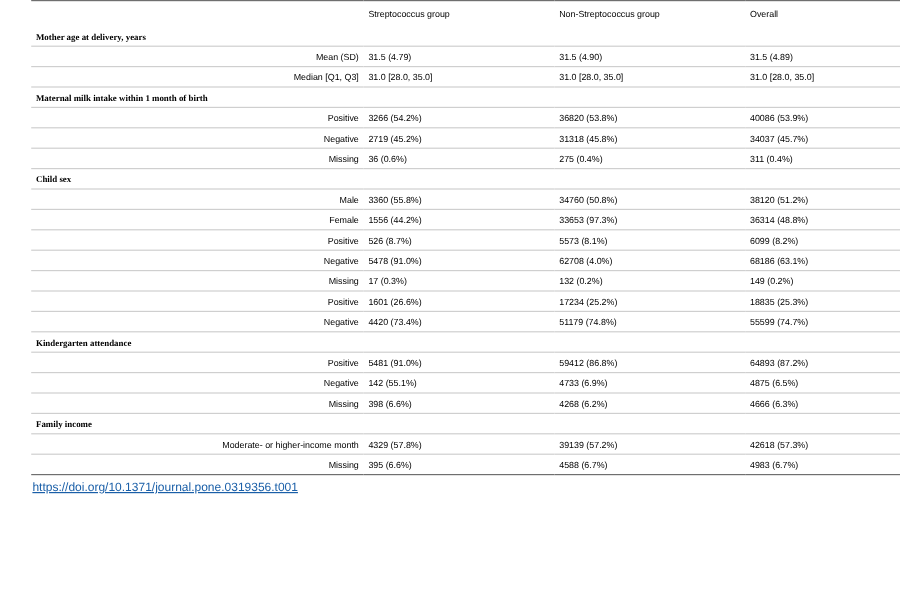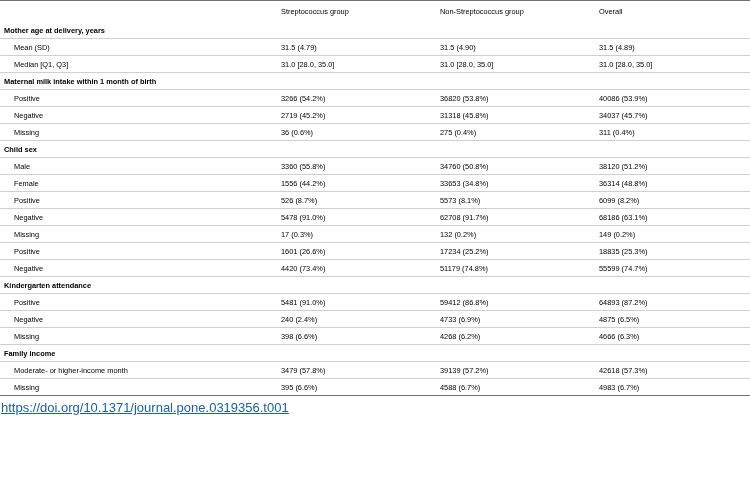--- a/index.html
+++ b/index.html
@@ -12,20 +12,21 @@
     height: 503px;
     font-family: "Liberation Sans", sans-serif;
     color: #000000;
     overflow: hidden;
   }
   .sheet {
     position: relative;
     width: 750px;
     height: 503px;
     box-sizing: border-box;
+    padding-left: 26px;
   }
   table.data-table {
     width: 750px;
     border-collapse: collapse;
     table-layout: fixed;
     font-size: 7.4px;
   }
   table.data-table col.c0 { width: 277px; }
   table.data-table col.c1 { width: 159px; }
   table.data-table col.c2 { width: 159px; }
@@ -52,36 +53,38 @@
   tr.hdr-bottom th {
     height: 20px;
     border-bottom: 1px solid #6f6f6f;
     font-size: 7.4px;
   }
   tr.group-row td {
     height: 16px;
     font-weight: bold;
     border-bottom: 1px solid #cfcfcf;
     font-size: 7.4px;
+    font-family: Liberation Serif, serif;
   }
   tr.data-row td {
     height: 16px;
     border-bottom: 1px solid #cfcfcf;
     font-size: 7.4px;
   }
   tr.data-row td.label {
     padding-left: 14px;
+    text-align: right;
   }
   tr.last-row td {
     border-bottom: 1px solid #6f6f6f;
   }
   .doi {
     margin-top: 4px;
     padding-left: 1px;
-    font-size: 13px;
+    font-size: 10px;
     color: #1a5fa8;
     text-decoration: underline;
     display: inline-block;
   }
 </style>
 </head>
 <body>
 
 <div class="sheet">
   <table class="data-table">
@@ -150,33 +153,33 @@
         </tr>
         <tr class="data-row">
           <td class="label">Male</td>
           <td class="sep">3360 (55.8%)</td>
           <td class="sep">34760 (50.8%)</td>
           <td class="sep">38120 (51.2%)</td>
         </tr>
         <tr class="data-row">
           <td class="label">Female</td>
           <td class="sep">1556 (44.2%)</td>
-          <td class="sep">33653 (34.8%)</td>
+          <td class="sep">33653 (97.3%)</td>
           <td class="sep">36314 (48.8%)</td>
         </tr>
         <tr class="data-row">
           <td class="label">Positive</td>
           <td class="sep">526 (8.7%)</td>
           <td class="sep">5573 (8.1%)</td>
           <td class="sep">6099 (8.2%)</td>
         </tr>
         <tr class="data-row">
           <td class="label">Negative</td>
           <td class="sep">5478 (91.0%)</td>
-          <td class="sep">62708 (91.7%)</td>
+          <td class="sep">62708 (4.0%)</td>
           <td class="sep">68186 (63.1%)</td>
         </tr>
         <tr class="data-row">
           <td class="label">Missing</td>
           <td class="sep">17 (0.3%)</td>
           <td class="sep">132 (0.2%)</td>
           <td class="sep">149 (0.2%)</td>
         </tr>
         <tr class="data-row">
           <td class="label">Positive</td>
@@ -197,39 +200,39 @@
           <td class="sep"></td>
         </tr>
         <tr class="data-row">
           <td class="label">Positive</td>
           <td class="sep">5481 (91.0%)</td>
           <td class="sep">59412 (86.8%)</td>
           <td class="sep">64893 (87.2%)</td>
         </tr>
         <tr class="data-row">
           <td class="label">Negative</td>
-          <td class="sep">240 (2.4%)</td>
+          <td class="sep">142 (55.1%)</td>
           <td class="sep">4733 (6.9%)</td>
           <td class="sep">4875 (6.5%)</td>
         </tr>
         <tr class="data-row">
           <td class="label">Missing</td>
           <td class="sep">398 (6.6%)</td>
           <td class="sep">4268 (6.2%)</td>
           <td class="sep">4666 (6.3%)</td>
         </tr>
         <tr class="group-row">
           <td class="label-group">Family income</td>
           <td class="sep"></td>
           <td class="sep"></td>
           <td class="sep"></td>
         </tr>
         <tr class="data-row">
           <td class="label">Moderate- or higher-income month</td>
-          <td class="sep">3479 (57.8%)</td>
+          <td class="sep">4329 (57.8%)</td>
           <td class="sep">39139 (57.2%)</td>
           <td class="sep">42618 (57.3%)</td>
         </tr>
         <tr class="data-row last-row">
           <td class="label">Missing</td>
           <td class="sep">395 (6.6%)</td>
           <td class="sep">4588 (6.7%)</td>
           <td class="sep">4983 (6.7%)</td>
         </tr>
       </tbody>

